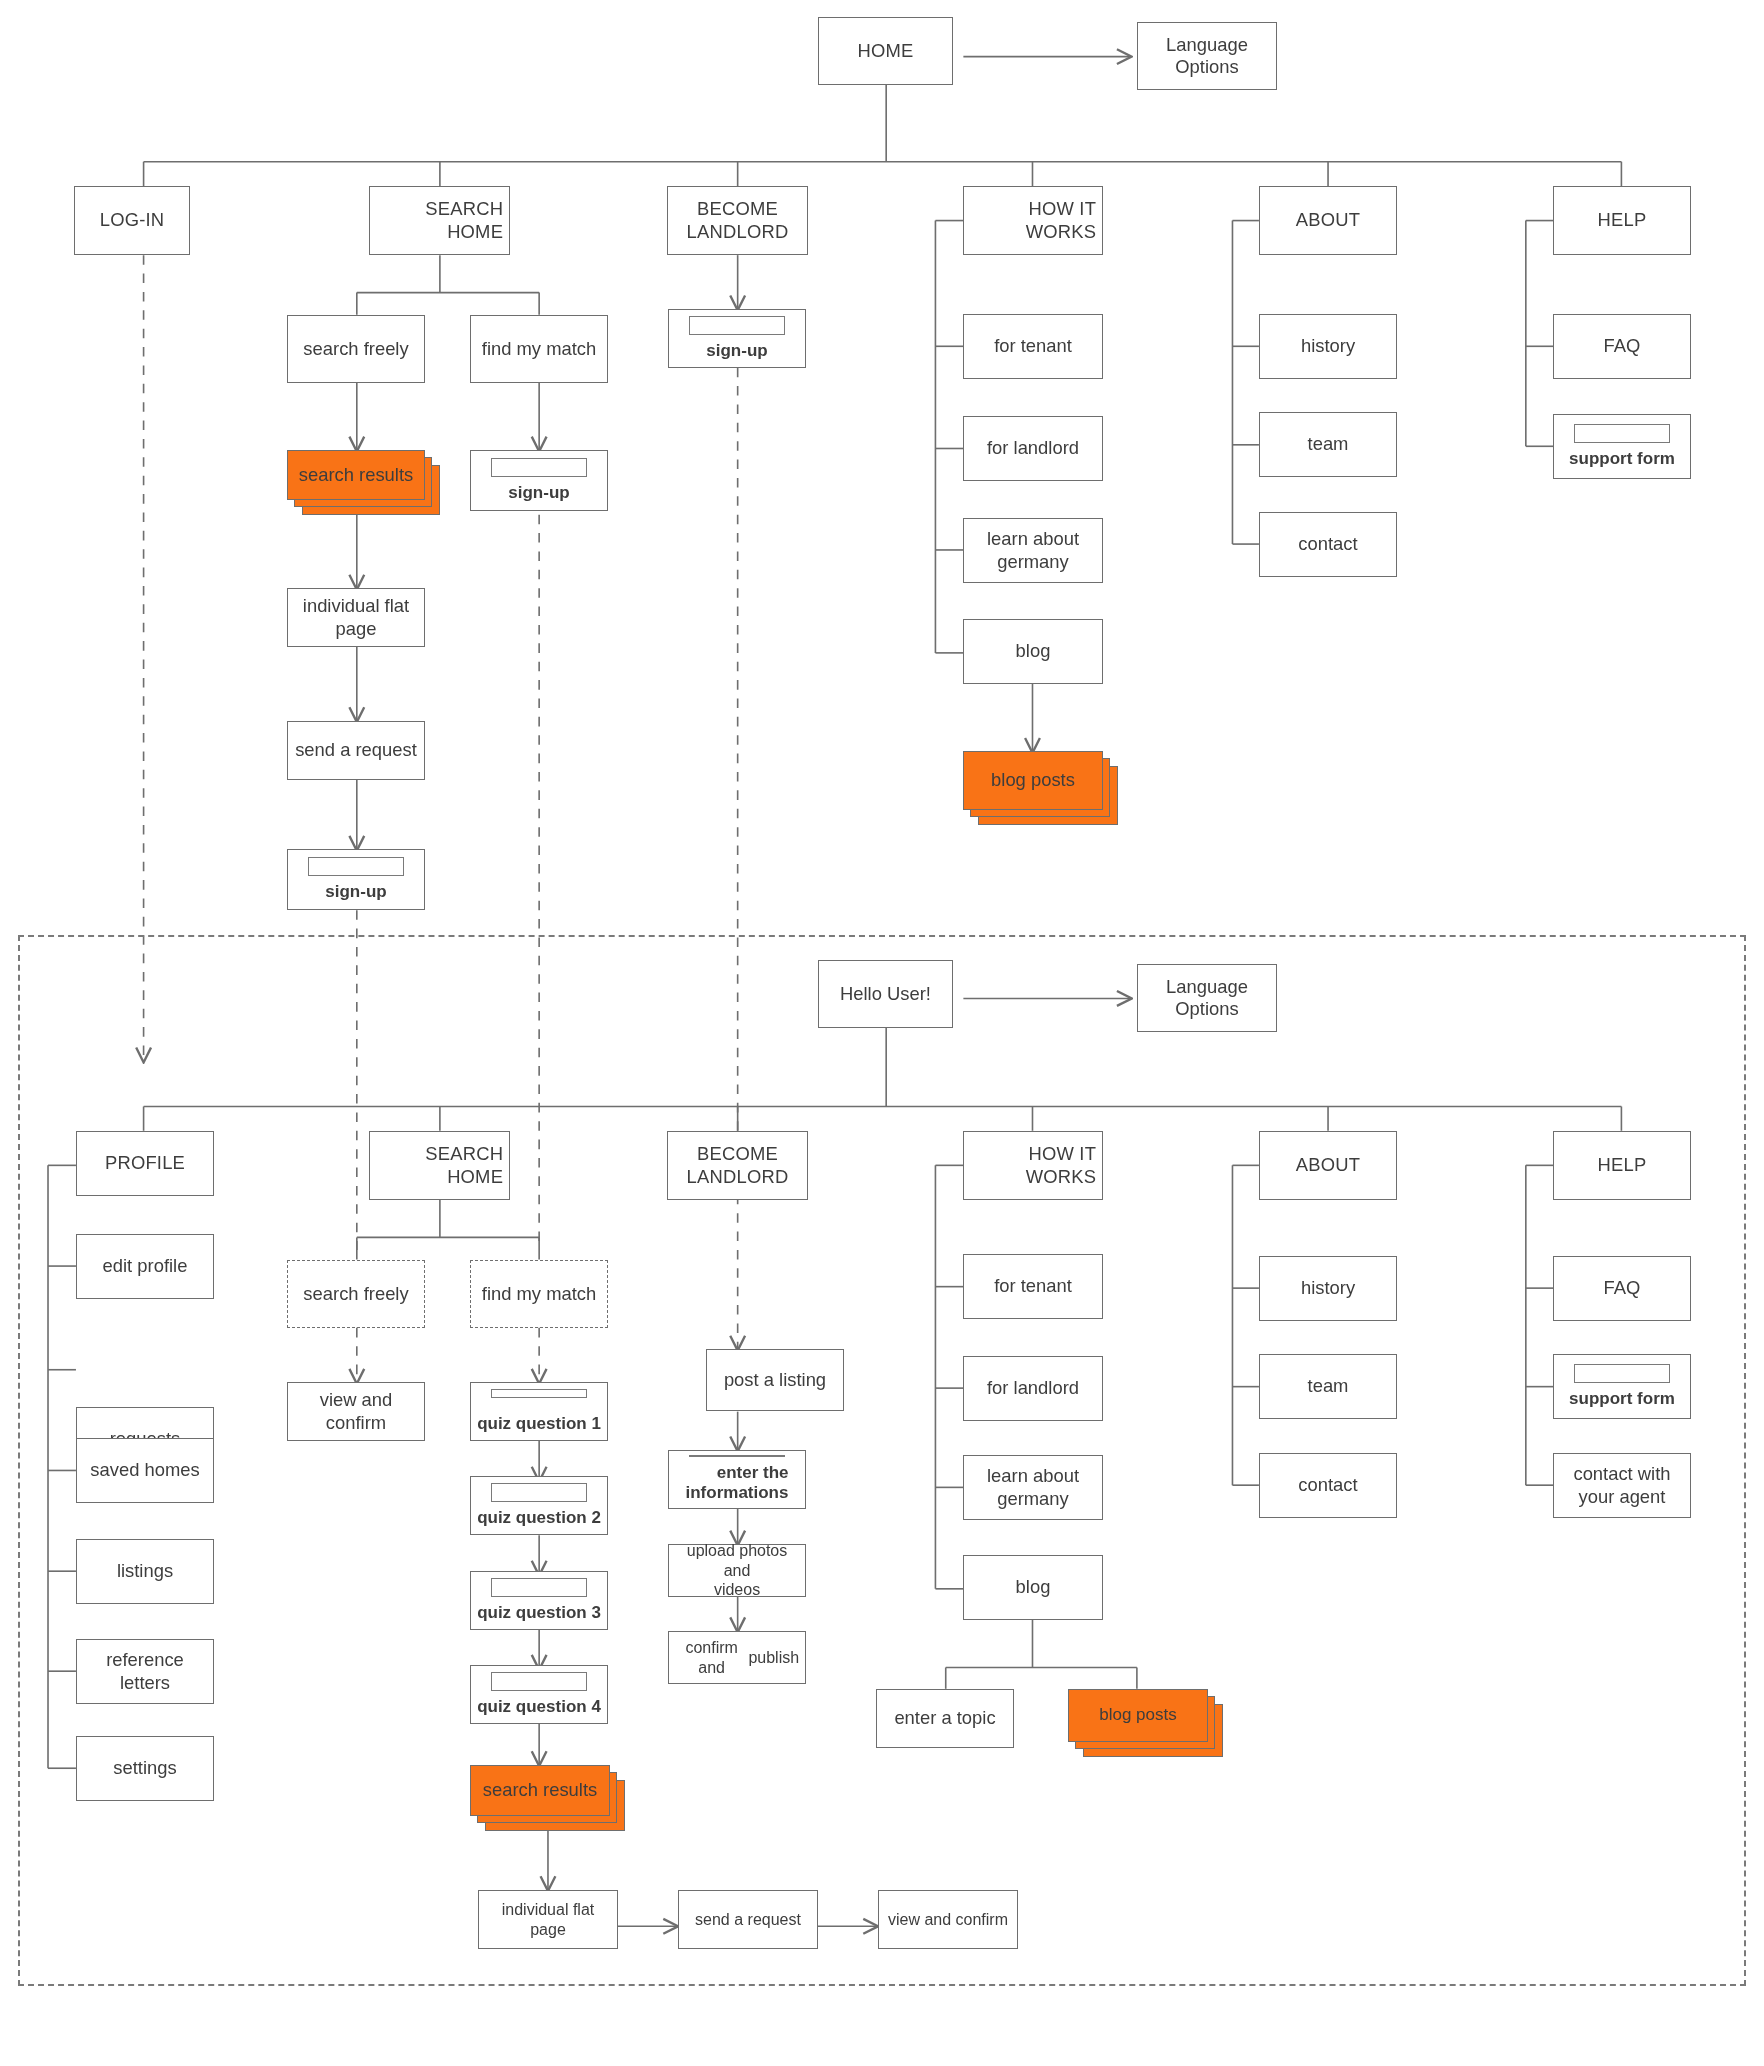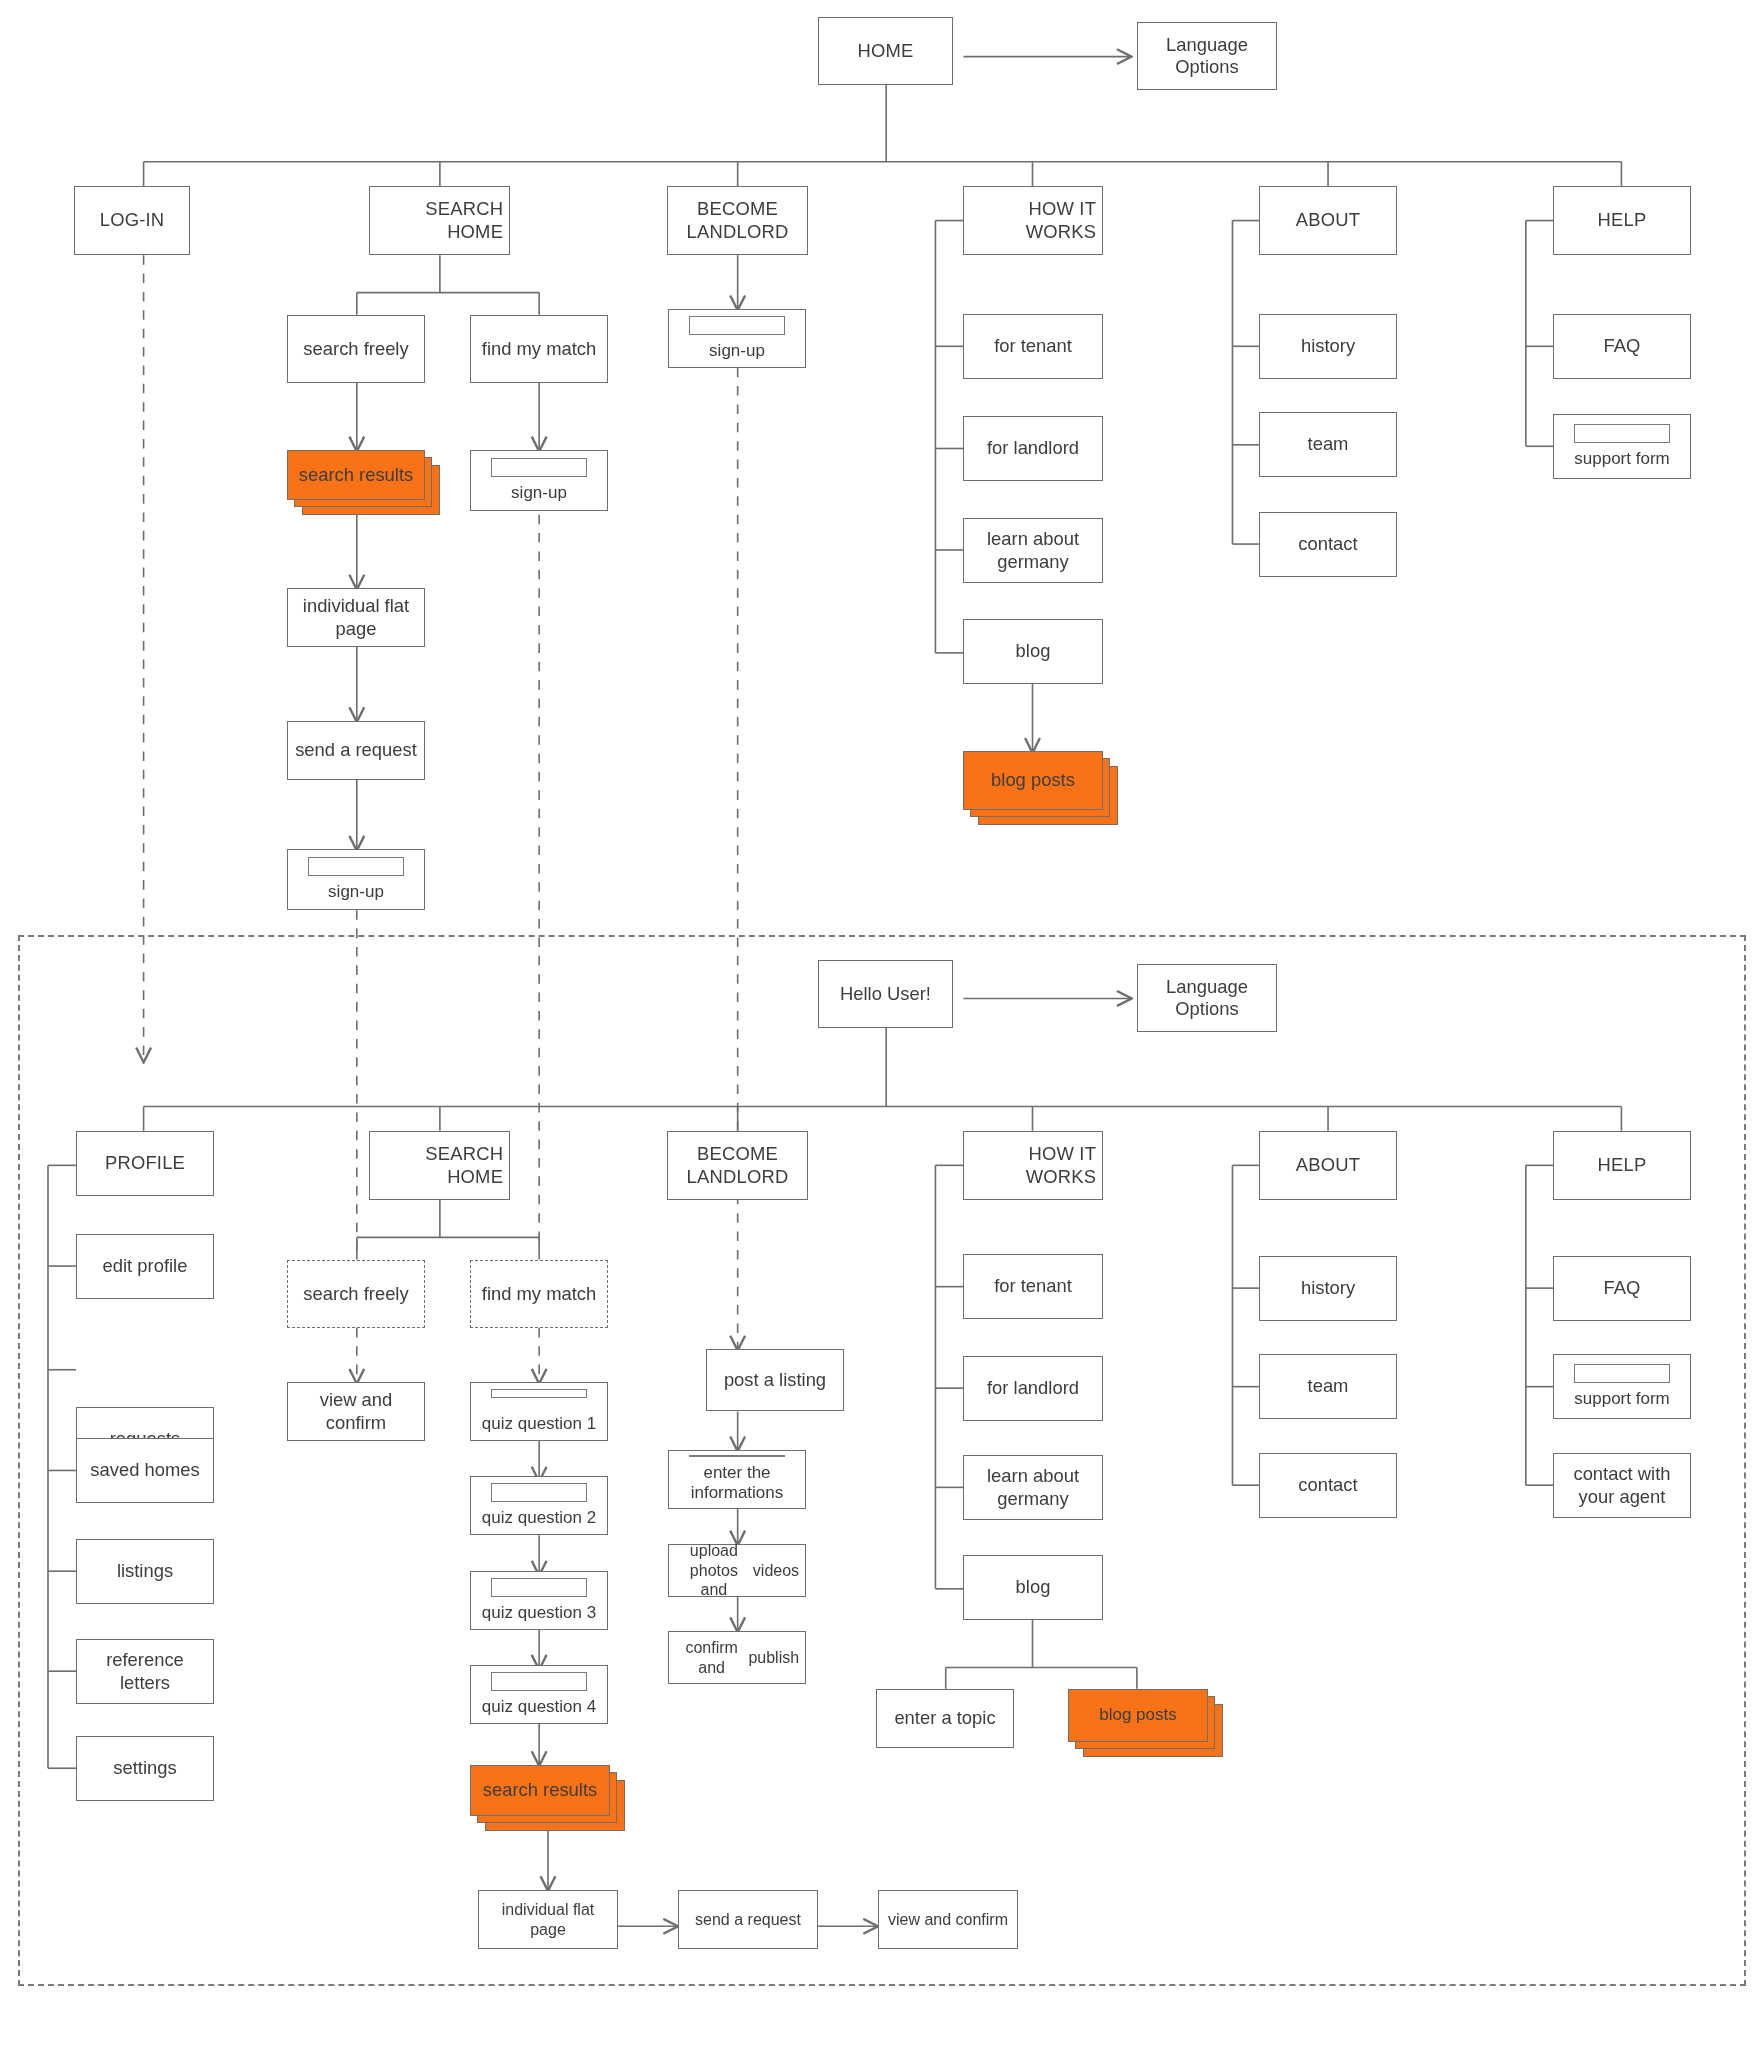--- a/index.html
+++ b/index.html
@@ -45,21 +45,21 @@
 
   
   .formnode{flex-direction:column;justify-content:center;gap:5.9px;padding:5.9px;}
   .formnode .bar{
     box-sizing:border-box;
     width:78%;
     height:19px;
     border:1.5px solid #7a7a7a;
     background:#ffffff;
   }
-  .formnode .cap{font-size:17px;color:#3d3d3d;line-height:1.2;text-align:center;}
+  .formnode .cap{font-size:17px;color:#3d3d3d;line-height:1.2;text-align:right;font-weight:bold;}
 
   
   .region{
     position:absolute;
     box-sizing:border-box;
     border:2.2px dashed #7a7a7a;
     z-index:1;
   }
 </style>
 </head>
@@ -351,21 +351,21 @@
   <div class="node" style="left:668px;top:1349px;width:138px;height:62px;margin-left:38px;">post a listing</div>
 
   <div class="node formnode" style="left:668px;top:1450px;width:138px;height:59px;">
     <div class="bar"></div>
     <div class="cap">
       <span>enter the</span><br>
       <span>informations</span>
     </div>
   </div>
 
-  <div class="node small" style="left:668px;top:1544px;width:138px;height:53px;flex-direction:row;">
+  <div class="node small" style="left:668px;top:1544px;width:138px;height:53px;flex-direction:column;">
     <span>upload photos and</span>
     <span>videos</span>
   </div>
 
   <div class="node small" style="left:668px;top:1631px;width:138px;height:53px;flex-direction:row;">
     <span>confirm and</span>
     <span>publish</span>
   </div>
 
   <div class="node" style="left:963px;top:1254px;width:140px;height:65px;">for tenant</div>

